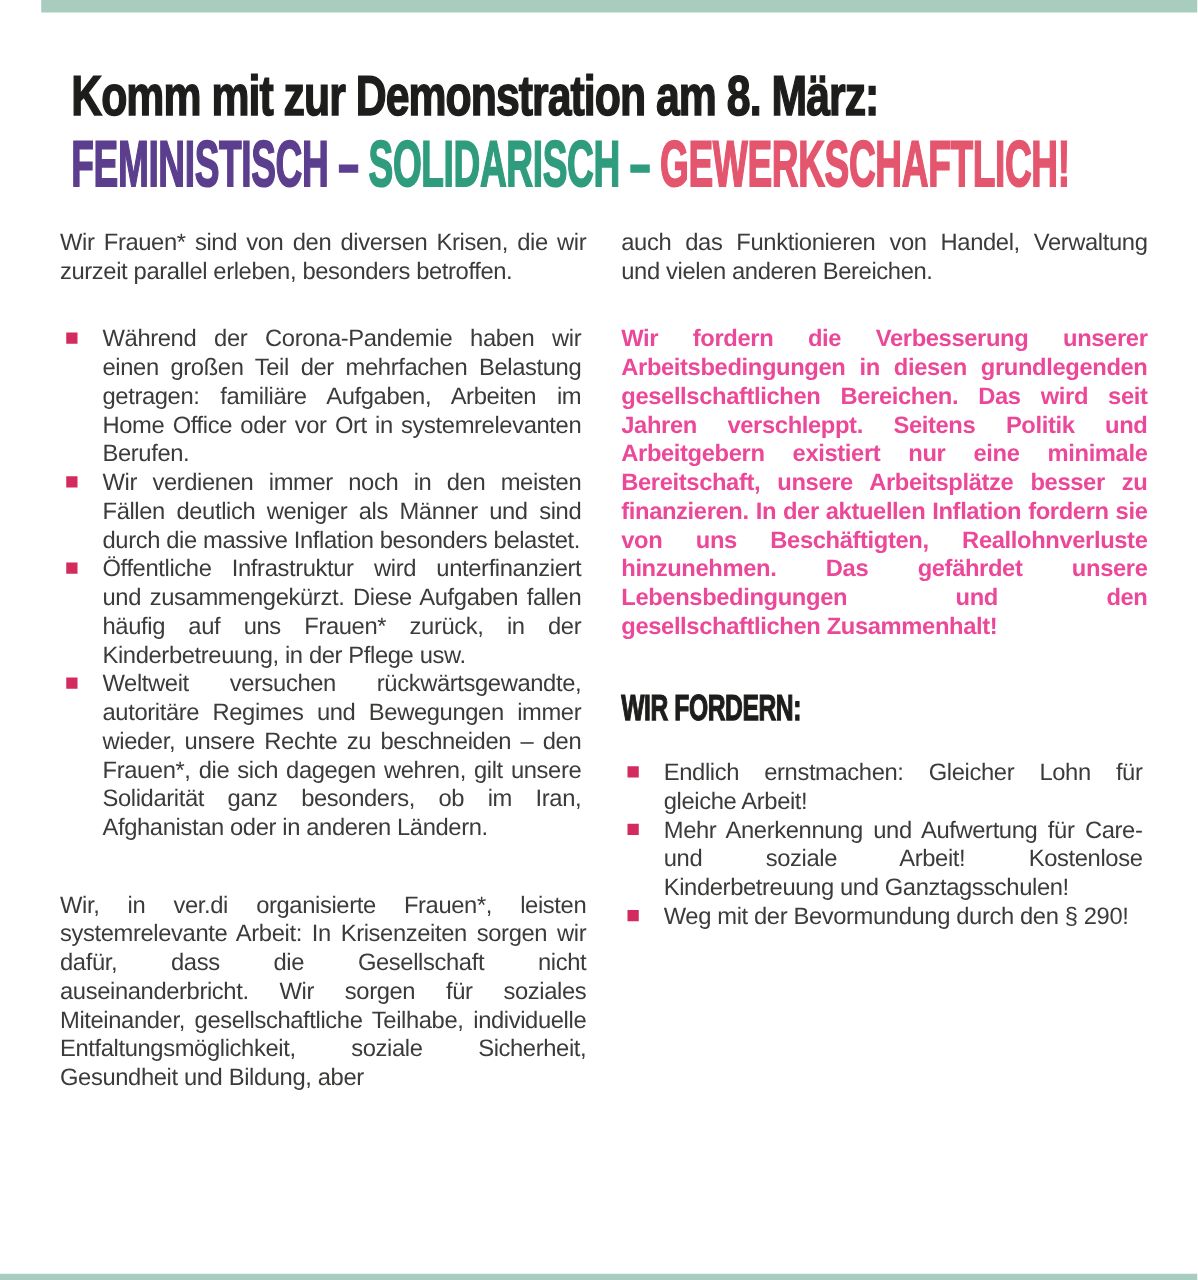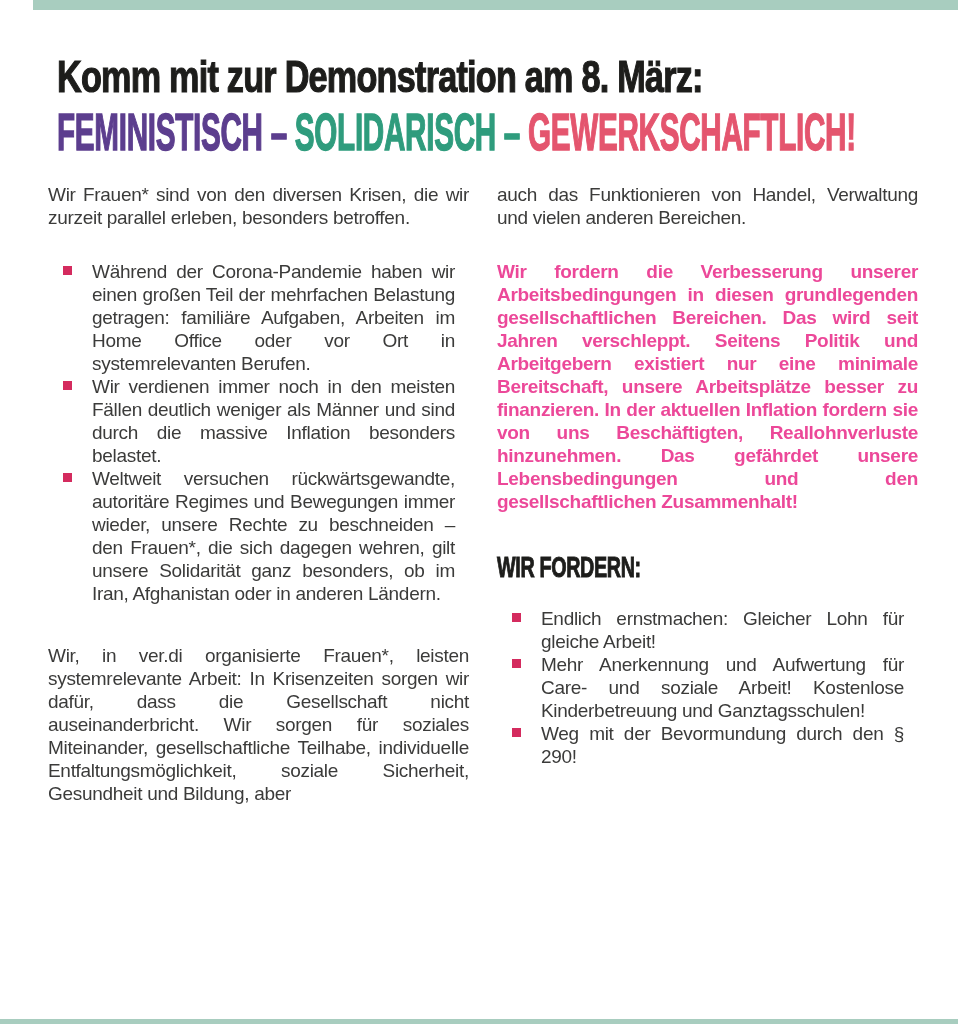--- a/index.html
+++ b/index.html
@@ -25,21 +25,21 @@
   .c-teal{color:var(--teal);-webkit-text-stroke:1.4px var(--teal);}
   .c-pink{color:var(--pink);-webkit-text-stroke:1.4px var(--pink);}
 
   .column{position:absolute;top:183px;width:421px;font-size:19px;line-height:23px;
     letter-spacing:-0.3px;text-align:justify;color:var(--body);hyphens:auto;}
   .col-left{left:48px;}
   .col-right{left:497px;}
   .column p{margin:0;}
   p.intro{margin-bottom:31px;}
   p.demand{font-weight:700;color:#ec4899;}
-  ul.bullets{list-style:none;margin:14px;padding:0;}
+  ul.bullets{list-style:none;margin:4px;padding:0;}
   ul.bullets li{position:relative;padding-left:30px;}
   .sq{position:absolute;left:1px;top:6px;width:9px;height:9px;background:var(--bullet);}
   p.outro-left{margin-top:39px;}
   h3.demands-heading{margin:40px 0 25px 0;line-height:1;font-size:29px;font-weight:700;
     letter-spacing:-0.5px;color:var(--headline);white-space:nowrap;
     transform:scaleX(0.68);transform-origin:0 50%;-webkit-text-stroke:1px var(--headline);}
   p.outro-right{margin-top:36px;}
 </style>
 </head>
 <body>
@@ -52,20 +52,21 @@
   <h2 class="subheadline"><span class="c-purple">FEMINISTISCH</span><span class="c-purple"> – </span><span class="c-teal">SOLIDARISCH</span><span class="c-teal"> – </span><span class="c-pink">GEWERKSCHAFTLICH!</span></h2>
 
   <div class="column col-left">
     <p class="intro">Wir Frauen* sind von den diversen Krisen, die wir zurzeit parallel erleben, besonders betroffen.</p>
     <ul class="bullets">
 
         <li><span class="sq"></span><span class="li-text">Während der Corona-Pandemie haben wir einen großen Teil der mehrfachen Belastung getragen: familiäre Aufgaben, Arbeiten im Home Office oder vor Ort in systemrelevanten Berufen.</span></li>
 
         <li><span class="sq"></span><span class="li-text">Wir verdienen immer noch in den meisten Fällen deutlich weniger als Männer und sind durch die massive Inflation besonders belastet.</span></li>
 
+        <li><span class="sq"></span><span class="li-text">Öffentliche Infrastruktur wird unterfinanziert und zusammengekürzt. Diese Aufgaben fallen häufig auf uns Frauen* zurück, in der Kinderbetreuung, in der Pflege usw.</span></li>
 
 
         <li><span class="sq"></span><span class="li-text">Weltweit versuchen rückwärtsgewandte, autoritäre Regimes und Bewegungen immer wieder, unsere Rechte zu beschneiden – den Frauen*, die sich dagegen wehren, gilt unsere Solidarität ganz besonders, ob im Iran, Afghanistan oder in anderen Ländern.</span></li>
       </ul>
     <p class="outro-left">Wir, in ver.di organisierte Frauen*, leisten systemrelevante Arbeit: In Krisenzeiten sorgen wir dafür, dass die Gesellschaft nicht auseinanderbricht. Wir sorgen für soziales Miteinander, gesellschaftliche Teilhabe, individuelle Entfaltungsmöglichkeit, soziale Sicherheit, Gesundheit und Bildung, aber</p>
   </div>
 
   <div class="column col-right">
     <p class="intro">auch das Funktionieren von Handel, Verwaltung und vielen anderen Bereichen.</p>
     <p class="demand">Wir fordern die Verbesserung unserer Arbeitsbedingungen in diesen grundlegenden gesellschaftlichen Bereichen. Das wird seit Jahren verschleppt. Seitens Politik und Arbeitgebern existiert nur eine minimale Bereitschaft, unsere Arbeitsplätze besser zu finanzieren. In der aktuellen Inflation fordern sie von uns Beschäftigten, Reallohnverluste hinzunehmen. Das gefährdet unsere Lebensbedingungen und den gesellschaftlichen Zusammenhalt!</p>

